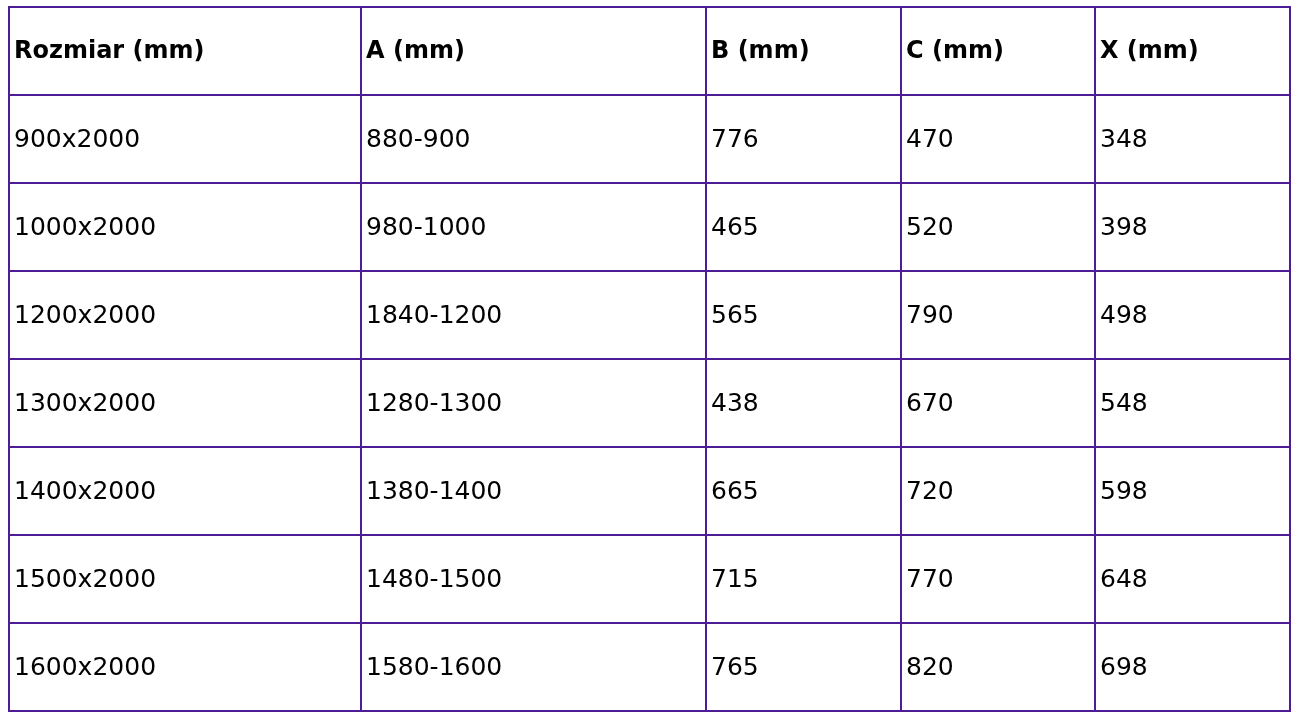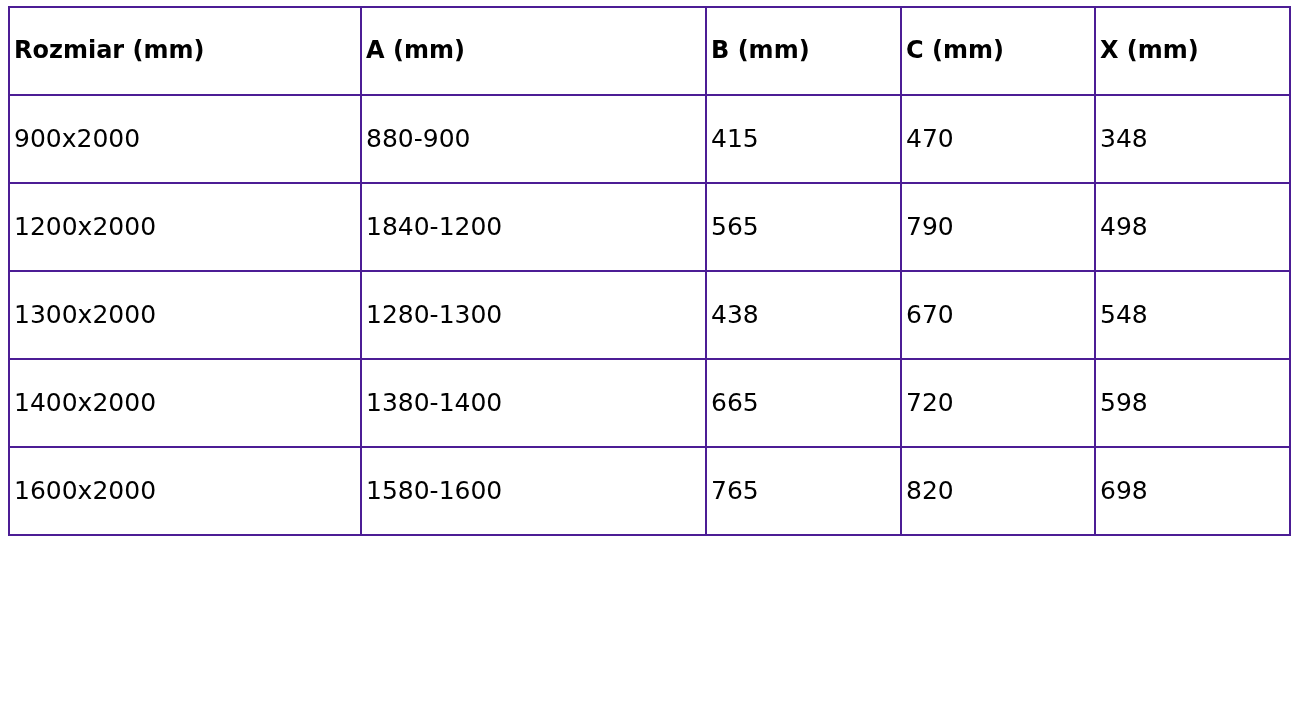--- a/index.html
+++ b/index.html
@@ -67,23 +67,30 @@
         <th>A (mm)</th>
         <th>B (mm)</th>
         <th>C (mm)</th>
         <th>X (mm)</th>
       </tr>
     </thead>
     <tbody>
       <tr>
         <td>900x2000</td>
         <td>880-900</td>
-        <td>415</td>
+        <td>776</td>
         <td>470</td>
         <td>348</td>
+      </tr>
+      <tr>
+        <td>1000x2000</td>
+        <td>980-1000</td>
+        <td>465</td>
+        <td>520</td>
+        <td>398</td>
       </tr>
       <tr>
         <td>1200x2000</td>
         <td>1840-1200</td>
         <td>565</td>
         <td>790</td>
         <td>498</td>
       </tr>
       <tr>
         <td>1300x2000</td>
@@ -93,20 +100,27 @@
         <td>548</td>
       </tr>
       <tr>
         <td>1400x2000</td>
         <td>1380-1400</td>
         <td>665</td>
         <td>720</td>
         <td>598</td>
       </tr>
       <tr>
+        <td>1500x2000</td>
+        <td>1480-1500</td>
+        <td>715</td>
+        <td>770</td>
+        <td>648</td>
+      </tr>
+      <tr>
         <td>1600x2000</td>
         <td>1580-1600</td>
         <td>765</td>
         <td>820</td>
         <td>698</td>
       </tr>
     </tbody>
   </table>
 </div>
 

